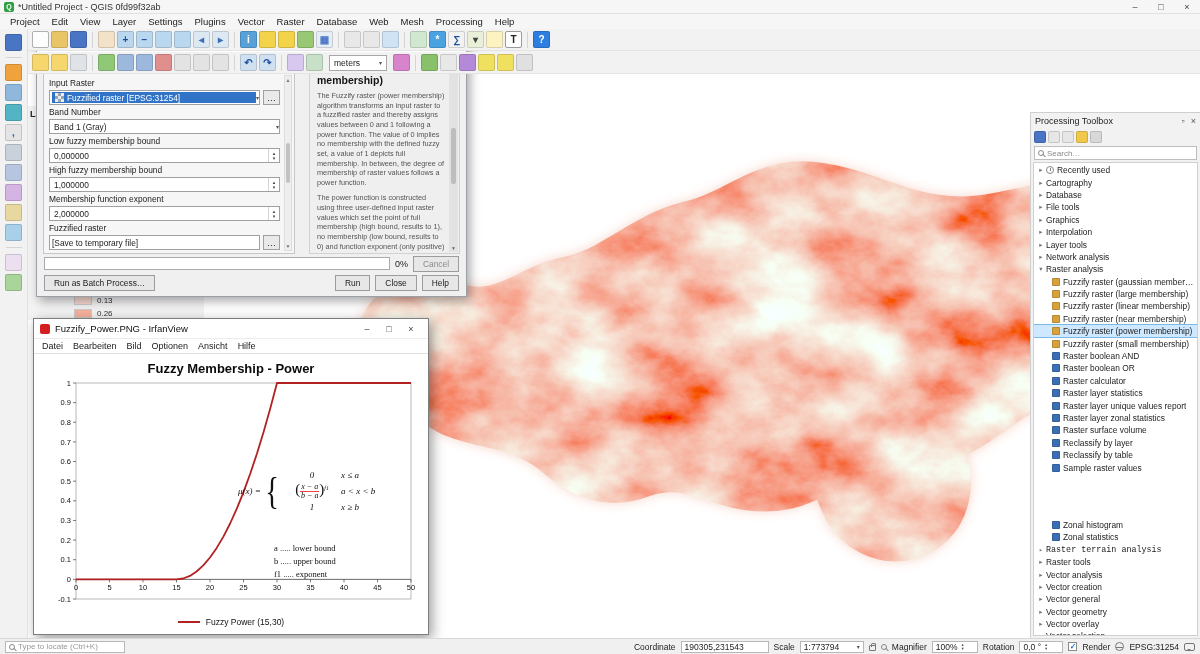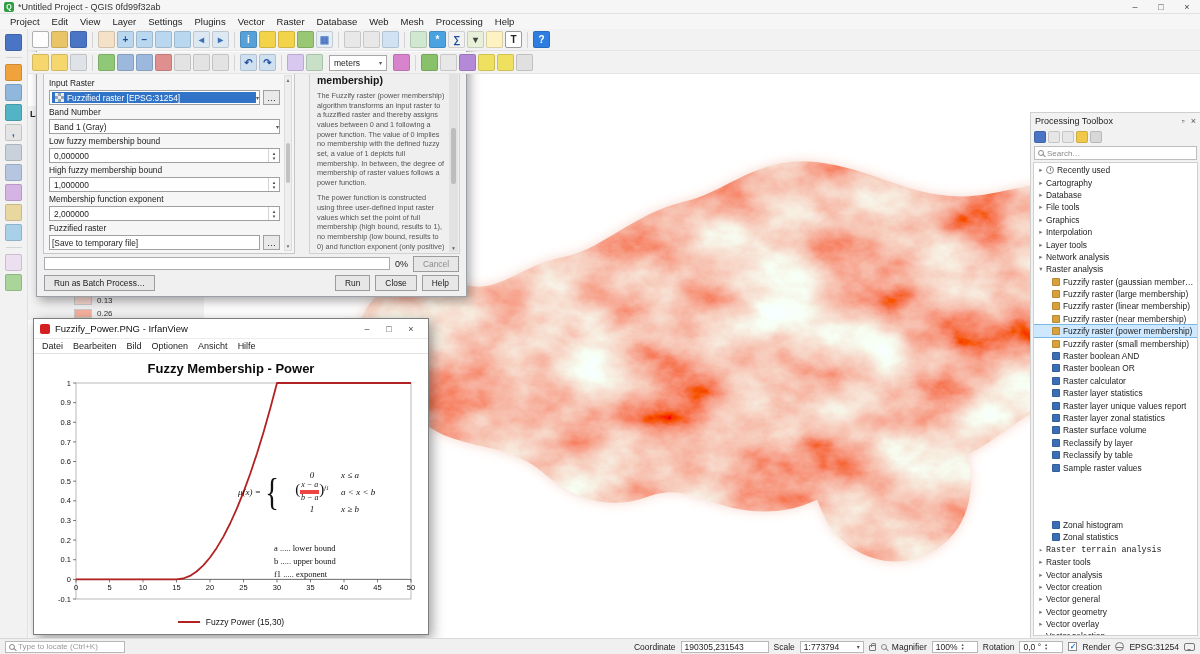--- a/index.html
+++ b/index.html
@@ -109,21 +109,21 @@
   .iv-content{flex:1;position:relative;background:#fff;overflow:hidden}
   .chart-title{position:absolute;top:7px;left:0;right:0;text-align:center;font-size:13px;font-weight:bold;color:#0a0a0a;z-index:2}
   .chart-svg{position:absolute;inset:0;font-family:"Liberation Sans",sans-serif}
   .formula{position:absolute;left:204px;top:116px;display:flex;align-items:center;gap:2px;font-family:"Liberation Serif",serif;font-size:9px;font-style:italic;color:#111;z-index:2}
   .brace{font-size:38px;line-height:.9;font-style:normal;transform:scaleX(.75);font-weight:300}
   .cases{display:flex;flex-direction:column;gap:1px}
   .case{display:flex;align-items:center}
   .cexpr{width:58px;text-align:center}
   .ccond{width:52px}
   .frac{display:inline-flex;flex-direction:column;align-items:center;line-height:1.1;font-size:8px;vertical-align:middle}
-  .frac .num{border-bottom:4px solid #ef4444;padding:0 1px}
+  .frac .num{border-bottom:1px solid #ef4444;padding:0 1px}
   .paren{font-size:15px;font-style:normal}
   .cexpr sup{font-size:6px}
   .annots{position:absolute;left:240px;top:188px;font-family:"Liberation Serif",serif;font-size:8.5px;color:#111;line-height:1.55;z-index:2}
   .legend{position:absolute;left:0;right:0;bottom:7px;display:flex;align-items:center;justify-content:center;gap:6px;font-size:8.5px;color:#111;z-index:2}
   .legend-line{width:22px;height:2px;flex:none}
 </style>
 </head>
 <body>
 
 <div id="app">

